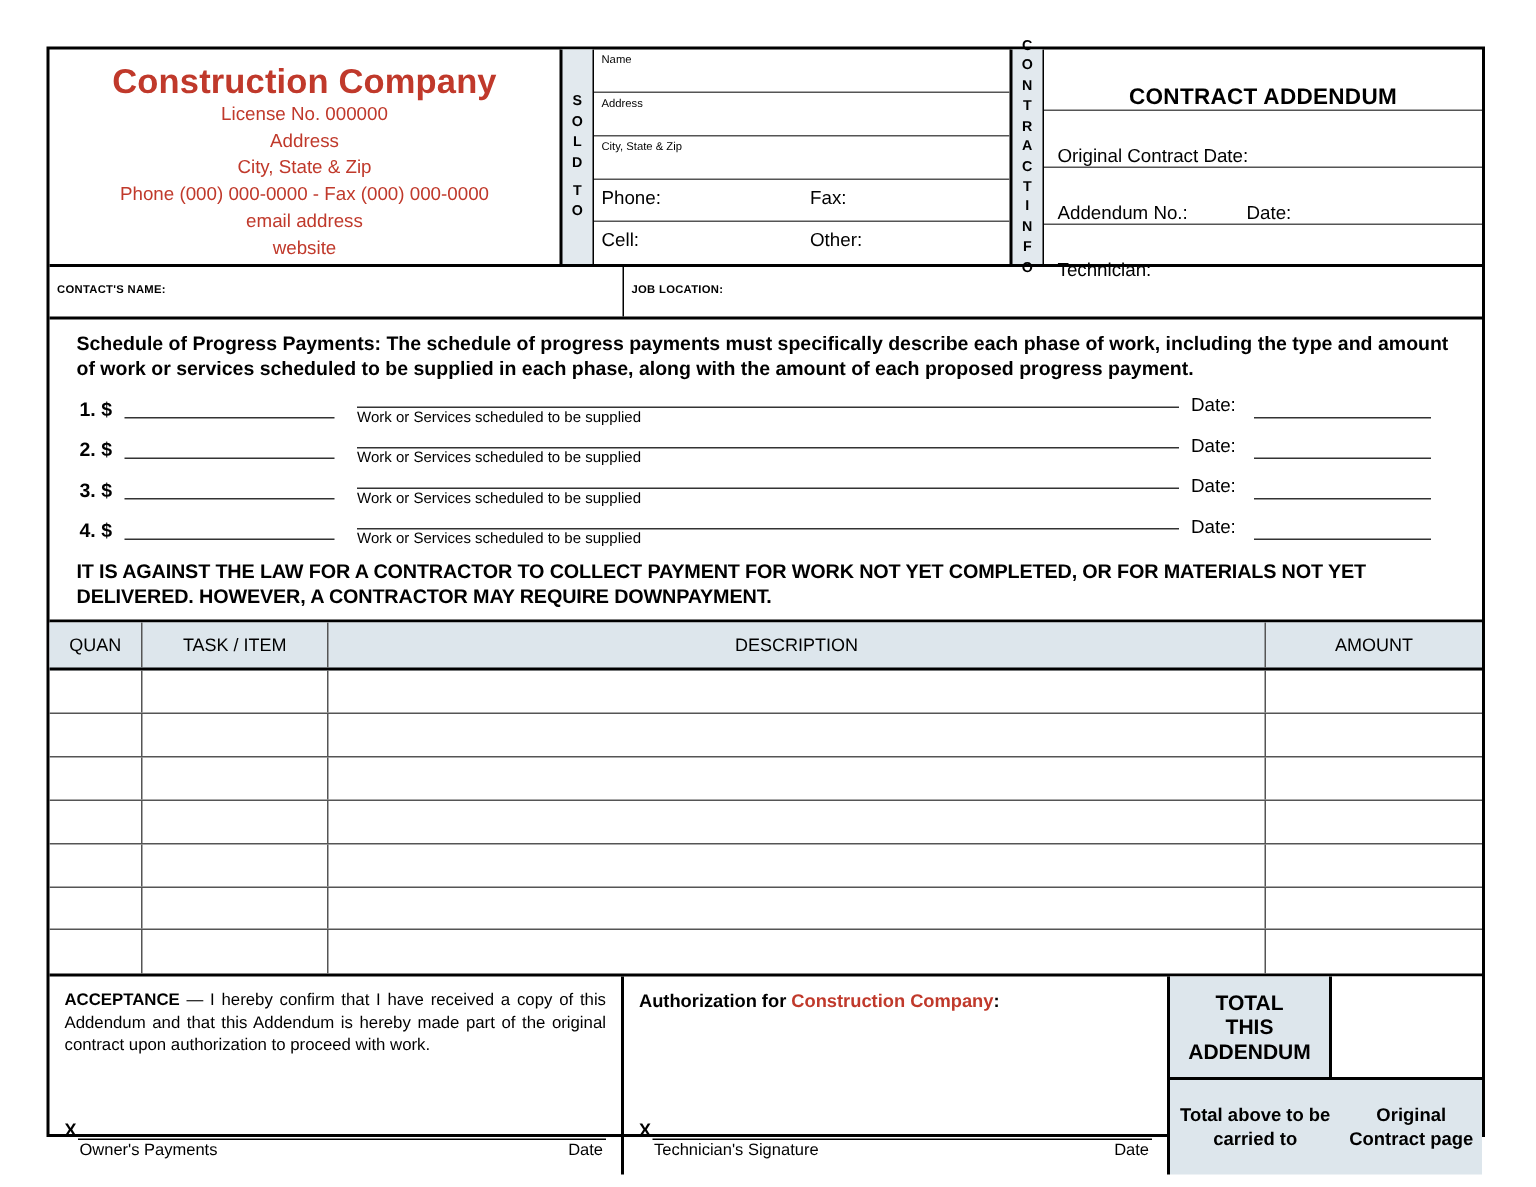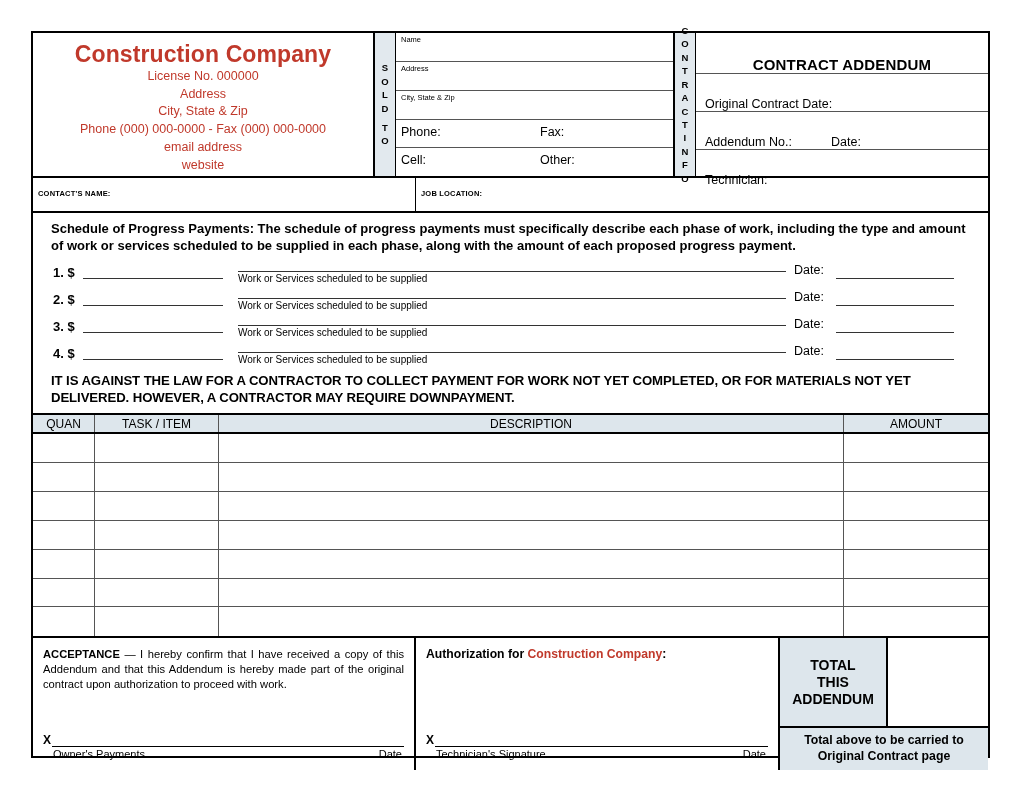--- a/index.html
+++ b/index.html
@@ -215,21 +215,21 @@
     letter-spacing: -.1px;
   }
 
   
   #items-table {
     border-bottom: 2px solid #000;
     box-sizing: border-box;
   }
   #items-header {
     display: flex;
-    height: 19px;
+    height: 32px;
     background: #dde6ec;
     border-bottom: 2px solid #000;
     box-sizing: border-box;
     font-size: 12px;
   }
   #items-header > div {
     display: flex;
     align-items: center;
     justify-content: center;
     box-sizing: border-box;
@@ -319,21 +319,21 @@
 
   
   #totals-col {
     flex: 1;
     display: flex;
     flex-direction: column;
     box-sizing: border-box;
   }
   #total-upper {
     display: flex;
-    height: 90px;
+    height: 69px;
     border-bottom: 2px solid #000;
     box-sizing: border-box;
   }
   #total-label {
     width: 108px;
     background: #dde6ec;
     border-right: 2px solid #000;
     box-sizing: border-box;
     display: flex;
     flex-direction: column;
@@ -344,21 +344,21 @@
     line-height: 1.2;
   }
   #total-value {
     flex: 1;
     background: #fff;
   }
   #total-carry {
     flex: 1;
     background: #dde6ec;
     display: flex;
-    flex-direction: column;
+    flex-direction: row;
     align-items: center;
     justify-content: center;
     text-align: center;
     font-size: 12.3px;
     font-weight: bold;
     line-height: 1.3;
   }
 </style>
 </head>
 <body>

